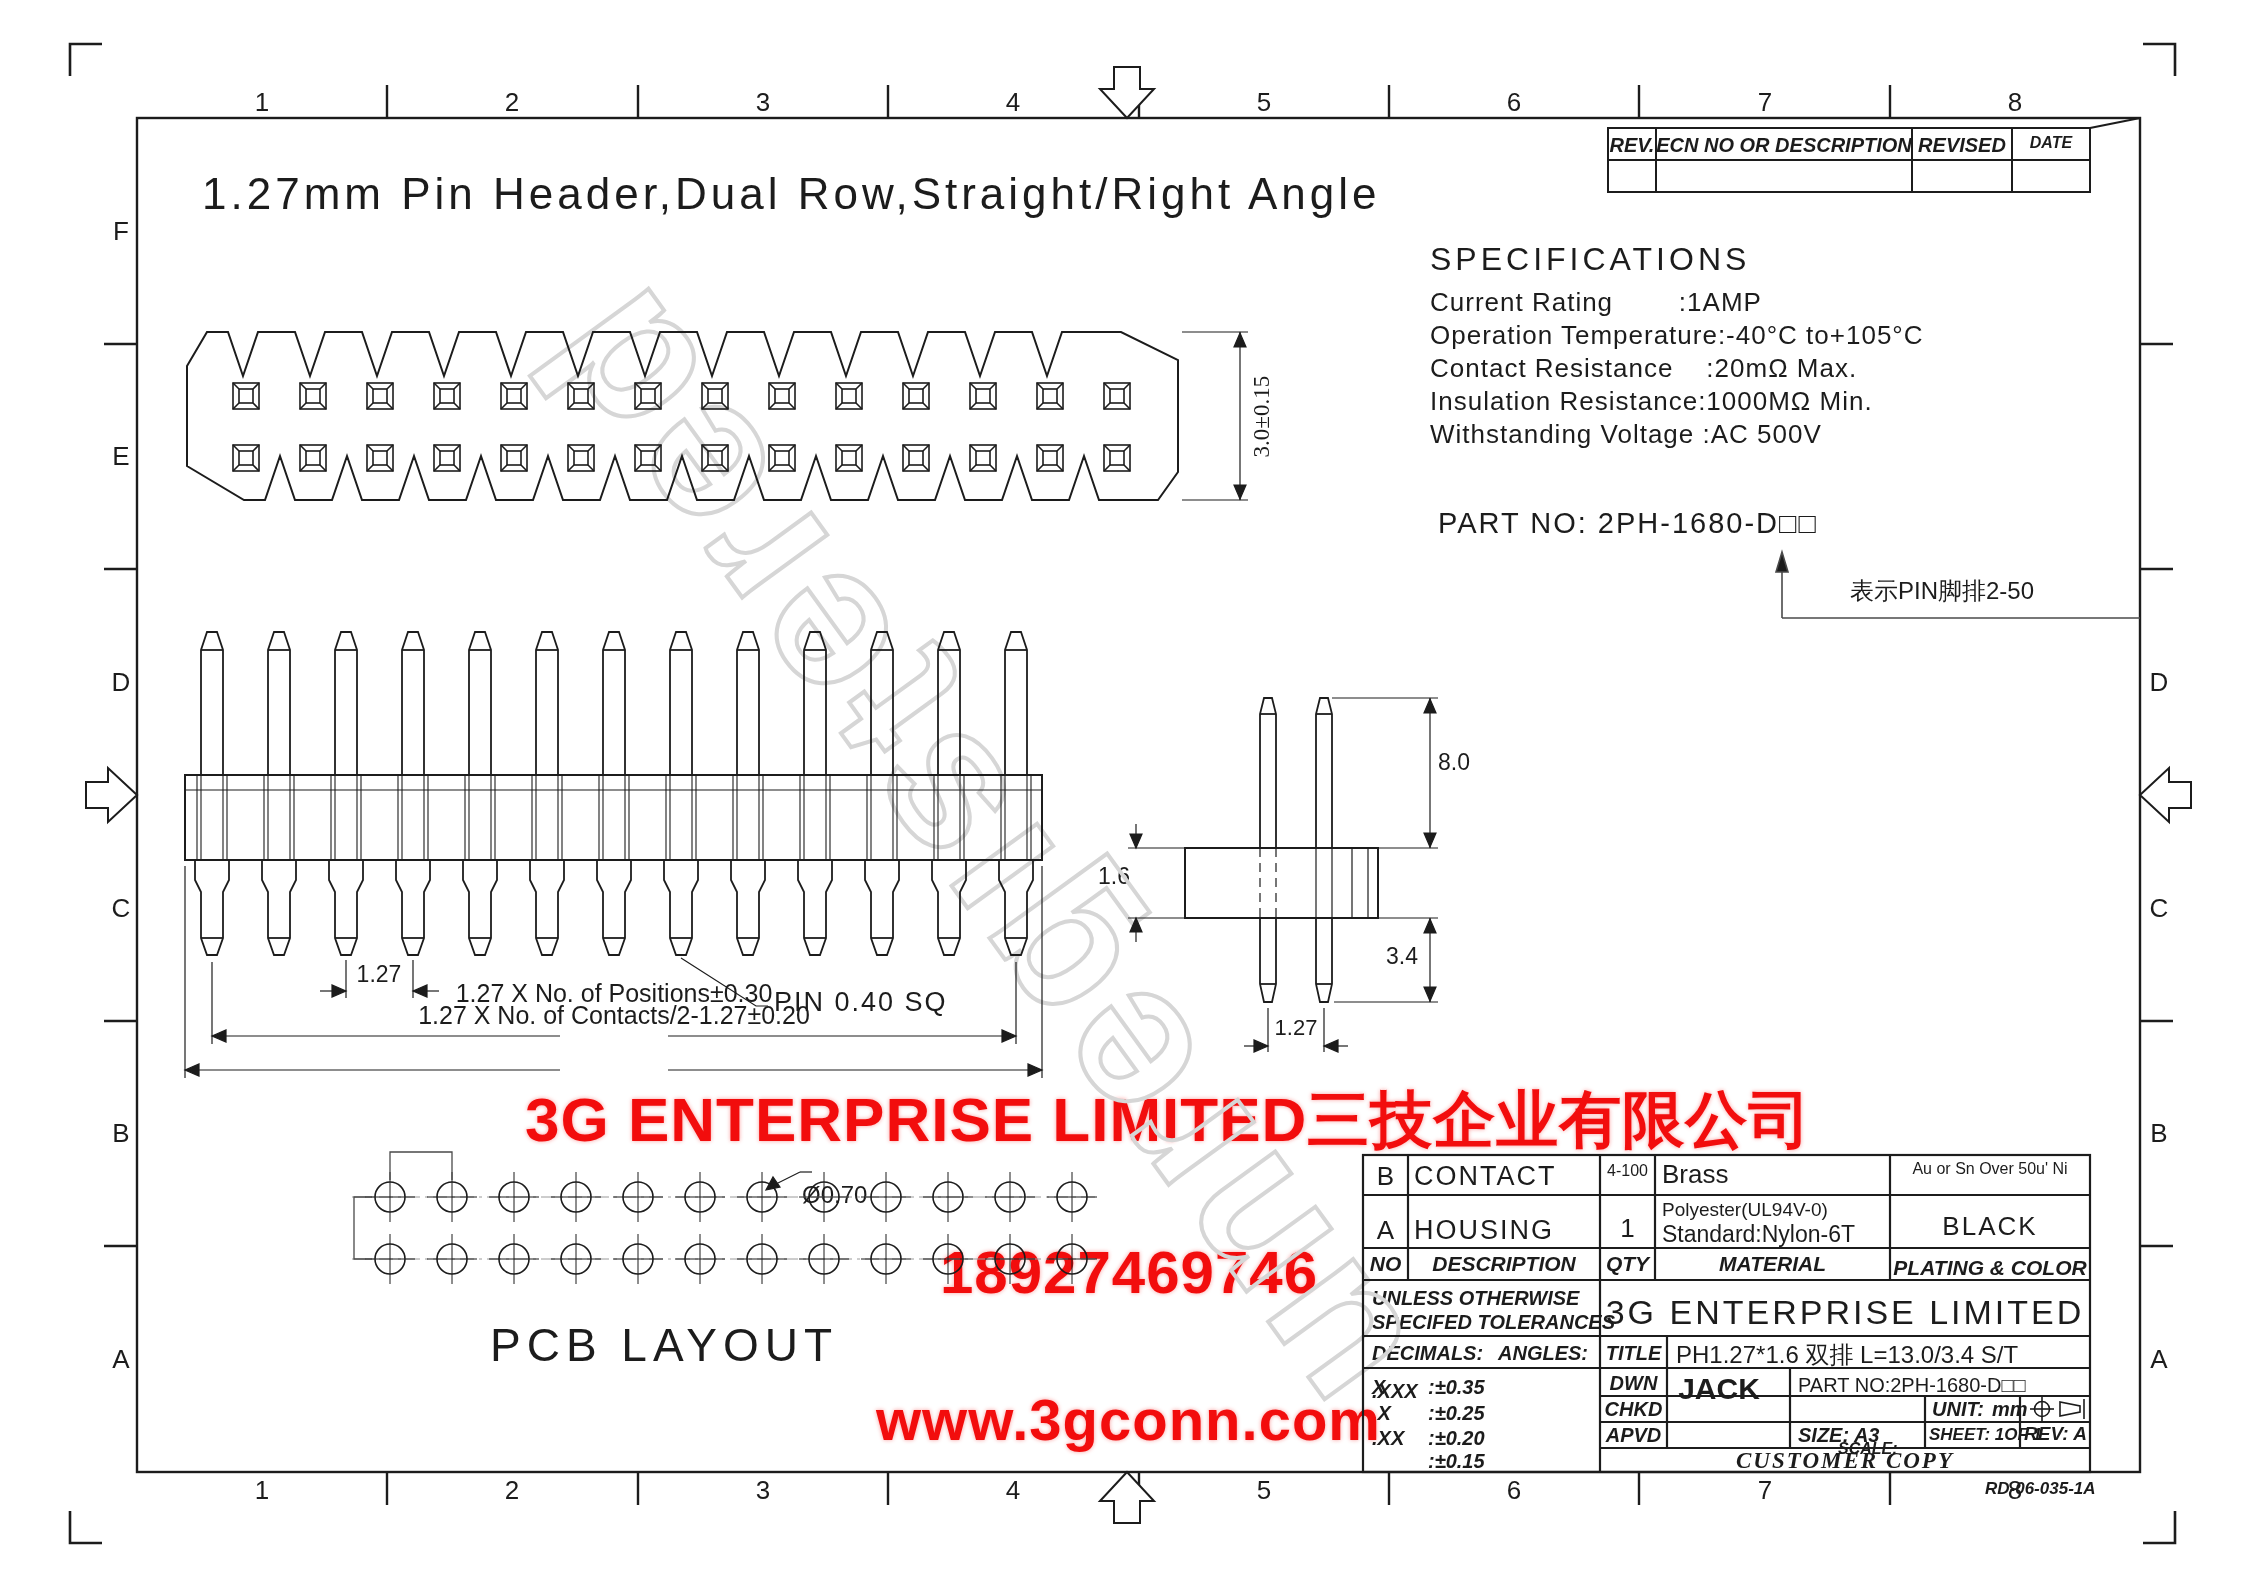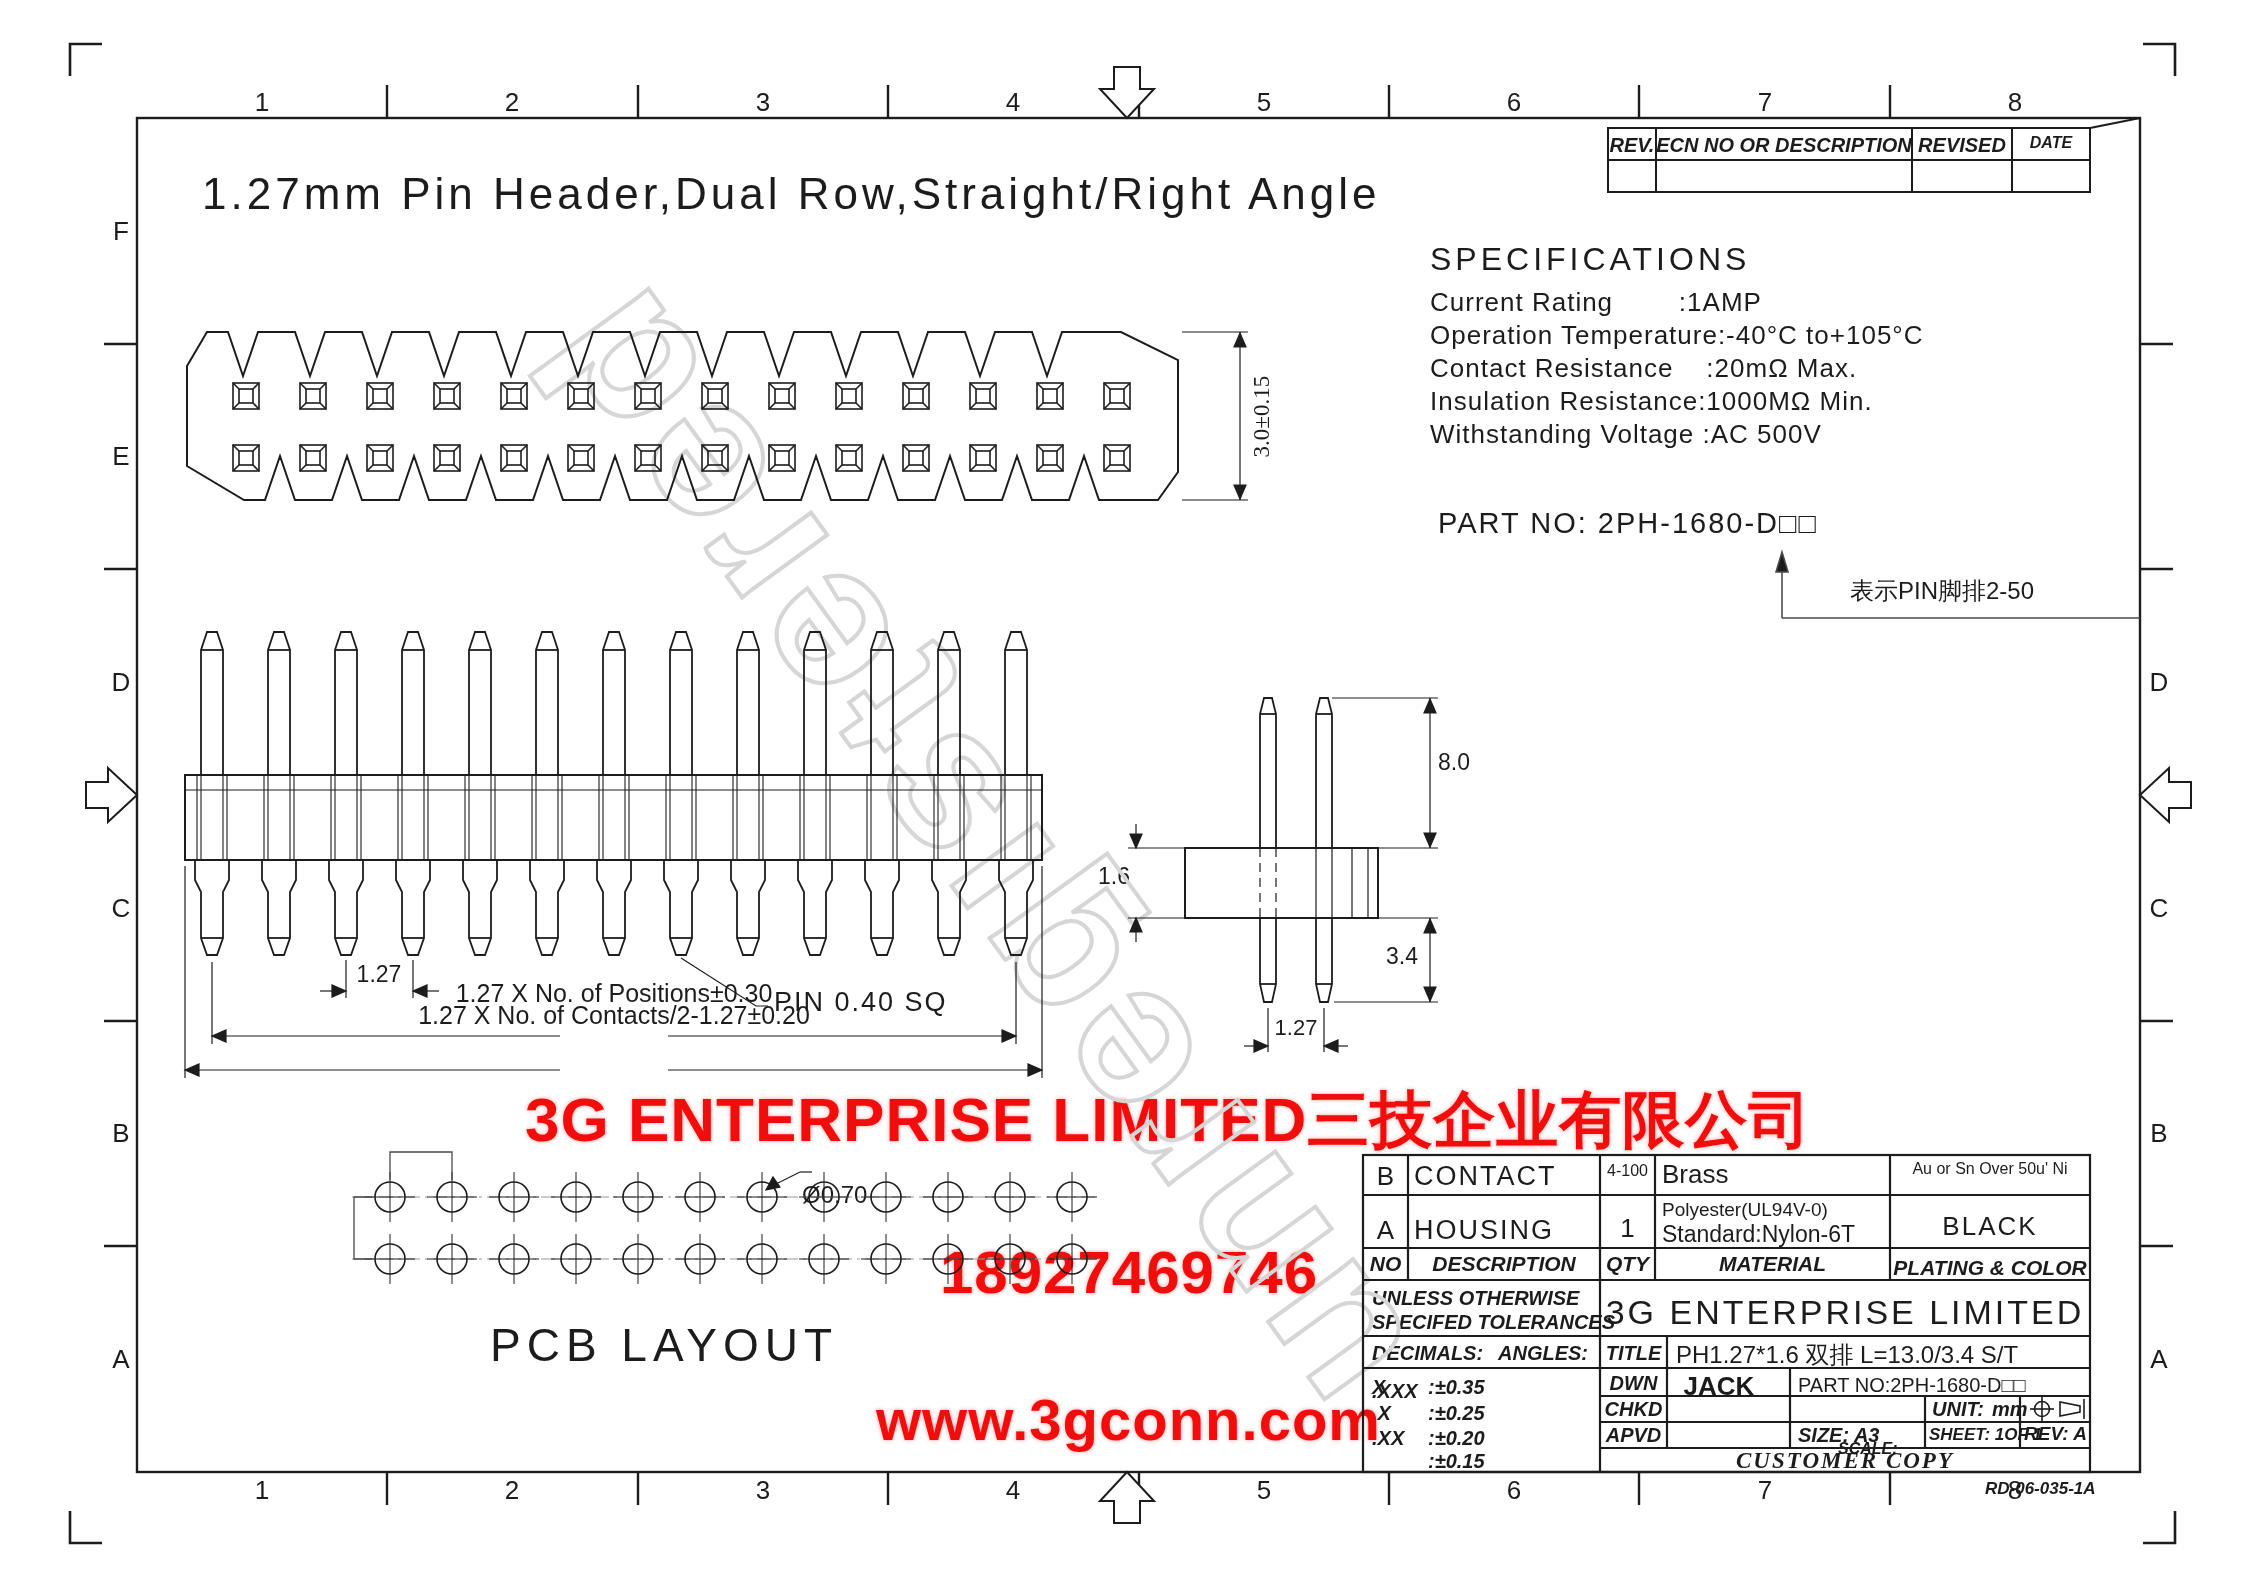--- a/index.html
+++ b/index.html
@@ -439,21 +439,21 @@
   <div class="t ital" style="left:1428px;top:1402px;font-size:20px;">:±0.25</div>
   <div class="t ital" style="left:1372px;top:1427px;font-size:20px;">.XX</div>
   <div class="t ital" style="left:1428px;top:1427px;font-size:20px;">:±0.20</div>
   <div class="t ital" style="left:1372px;top:1380px;font-size:20px;">.XXX</div>
   <div class="t ital" style="left:1428px;top:1450px;font-size:20px;">:±0.15</div>
 
   <div class="t cad ctr" style="left:1600px;top:1294px;width:490px;font-size:34px;letter-spacing:3px;">3G ENTERPRISE LIMITED</div>
   <div class="t ital ctr" style="left:1600px;top:1342px;width:67px;font-size:20px;">TITLE</div>
   <div class="t cad" style="left:1676px;top:1342px;font-size:24px;">PH1.27*1.6 双排 L=13.0/3.4 S/T</div>
   <div class="t ital ctr" style="left:1600px;top:1372px;width:67px;font-size:20px;">DWN</div>
-  <div class="t ctr" style="left:1667px;top:1372px;width:104px;font-size:26px;font-weight:bold;">JACK</div>
+  <div class="t ctr" style="left:1667px;top:1372px;width:104px;font-size:30px;font-weight:bold;">JACK</div>
   <div class="t cad" style="left:1798px;top:1374px;font-size:20px;">PART NO:2PH-1680-D□□</div>
   <div class="t ital ctr" style="left:1600px;top:1398px;width:67px;font-size:20px;">CHKD</div>
   <div class="t ital" style="left:1798px;top:1440px;font-size:16px;margin-left:40px;">SCALE:</div>
   <div class="t ital" style="left:1932px;top:1398px;font-size:20px;">UNIT:</div>
   <div class="t ital" style="left:1992px;top:1398px;font-size:20px;">mm</div>
   <div class="t ital ctr" style="left:1600px;top:1424px;width:67px;font-size:20px;">APVD</div>
   <div class="t ital" style="left:1798px;top:1424px;font-size:20px;">SIZE: A3</div>
   <div class="t ital" style="left:1929px;top:1426px;font-size:17px;">SHEET: 1OF 1</div>
   <div class="t ital" style="left:2024px;top:1424px;font-size:19px;">REV: A</div>
   <div class="t serifital ctr" style="left:1600px;top:1448px;width:490px;font-size:23px;letter-spacing:2px;">CUSTOMER COPY</div>

